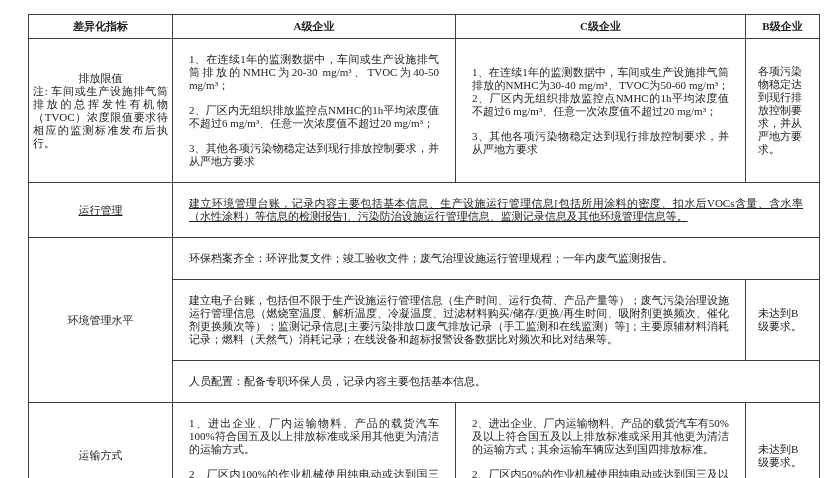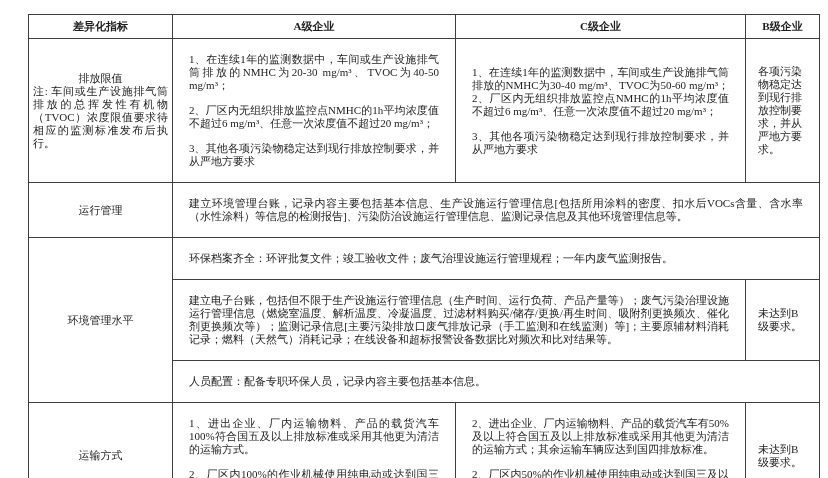--- a/index.html
+++ b/index.html
@@ -94,21 +94,21 @@
       </td>
       <td class="content">
         <p>1、在连续1年的监测数据中，车间或生产设施排气筒排放的NMHC为30-40 mg/m³、TVOC为50-60 mg/m³；2、厂区内无组织排放监控点NMHC的1h平均浓度值不超过6 mg/m³、任意一次浓度值不超过20 mg/m³；</p>
         <p>3、其他各项污染物稳定达到现行排放控制要求，并从严地方要求</p>
       </td>
       <td class="c-cell">
         <p>各项污染物稳定达到现行排放控制要求，并从严地方要求。</p>
       </td>
     </tr>
 
-    <tr style="height:50px;">
+    <tr style="height:50px;text-decoration:underline;">
       <td class="label-cell">
         <div class="label-title">运行管理</div>
       </td>
       <td class="content" colspan="3">
         <p>建立环境管理台账，记录内容主要包括基本信息、生产设施运行管理信息[包括所用涂料的密度、扣水后VOCs含量、含水率（水性涂料）等信息的检测报告]、污染防治设施运行管理信息、监测记录信息及其他环境管理信息等。</p>
       </td>
     </tr>
 
     <tr style="height:24px;">
       <td class="label-cell" rowspan="3">

